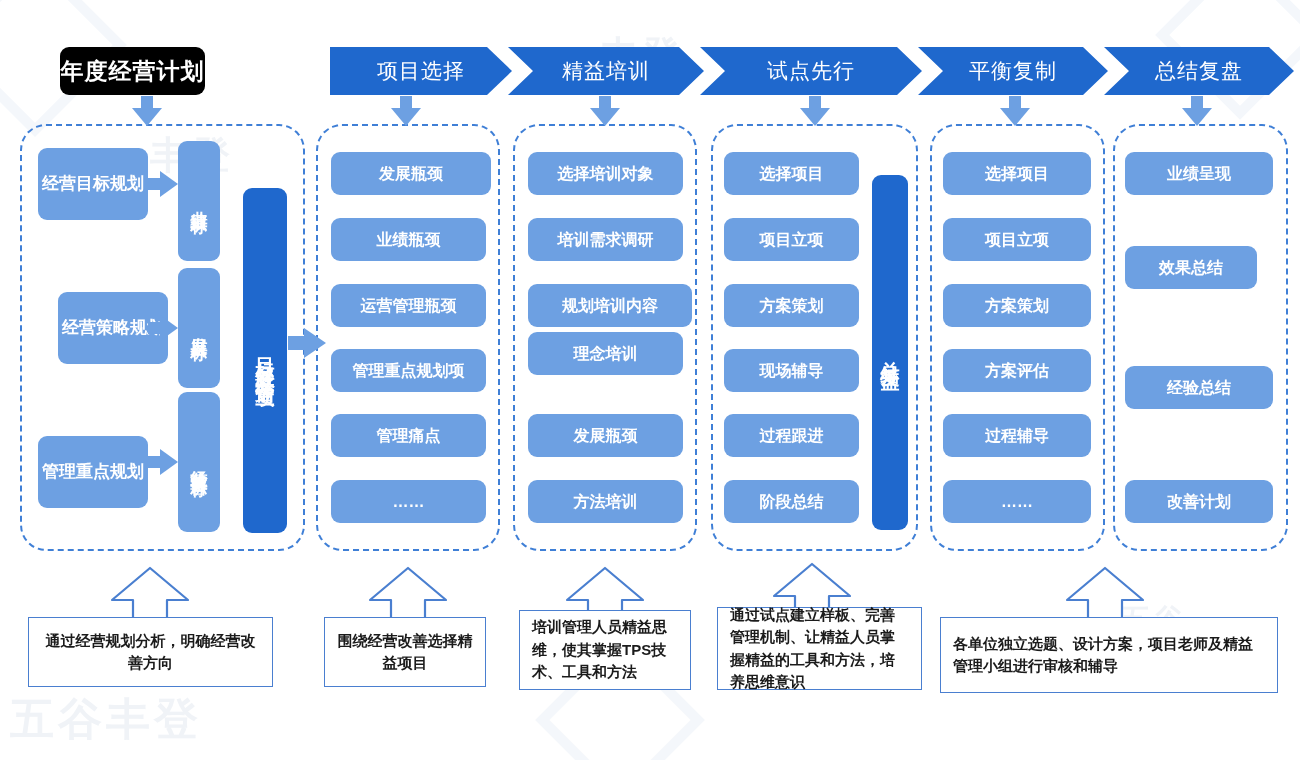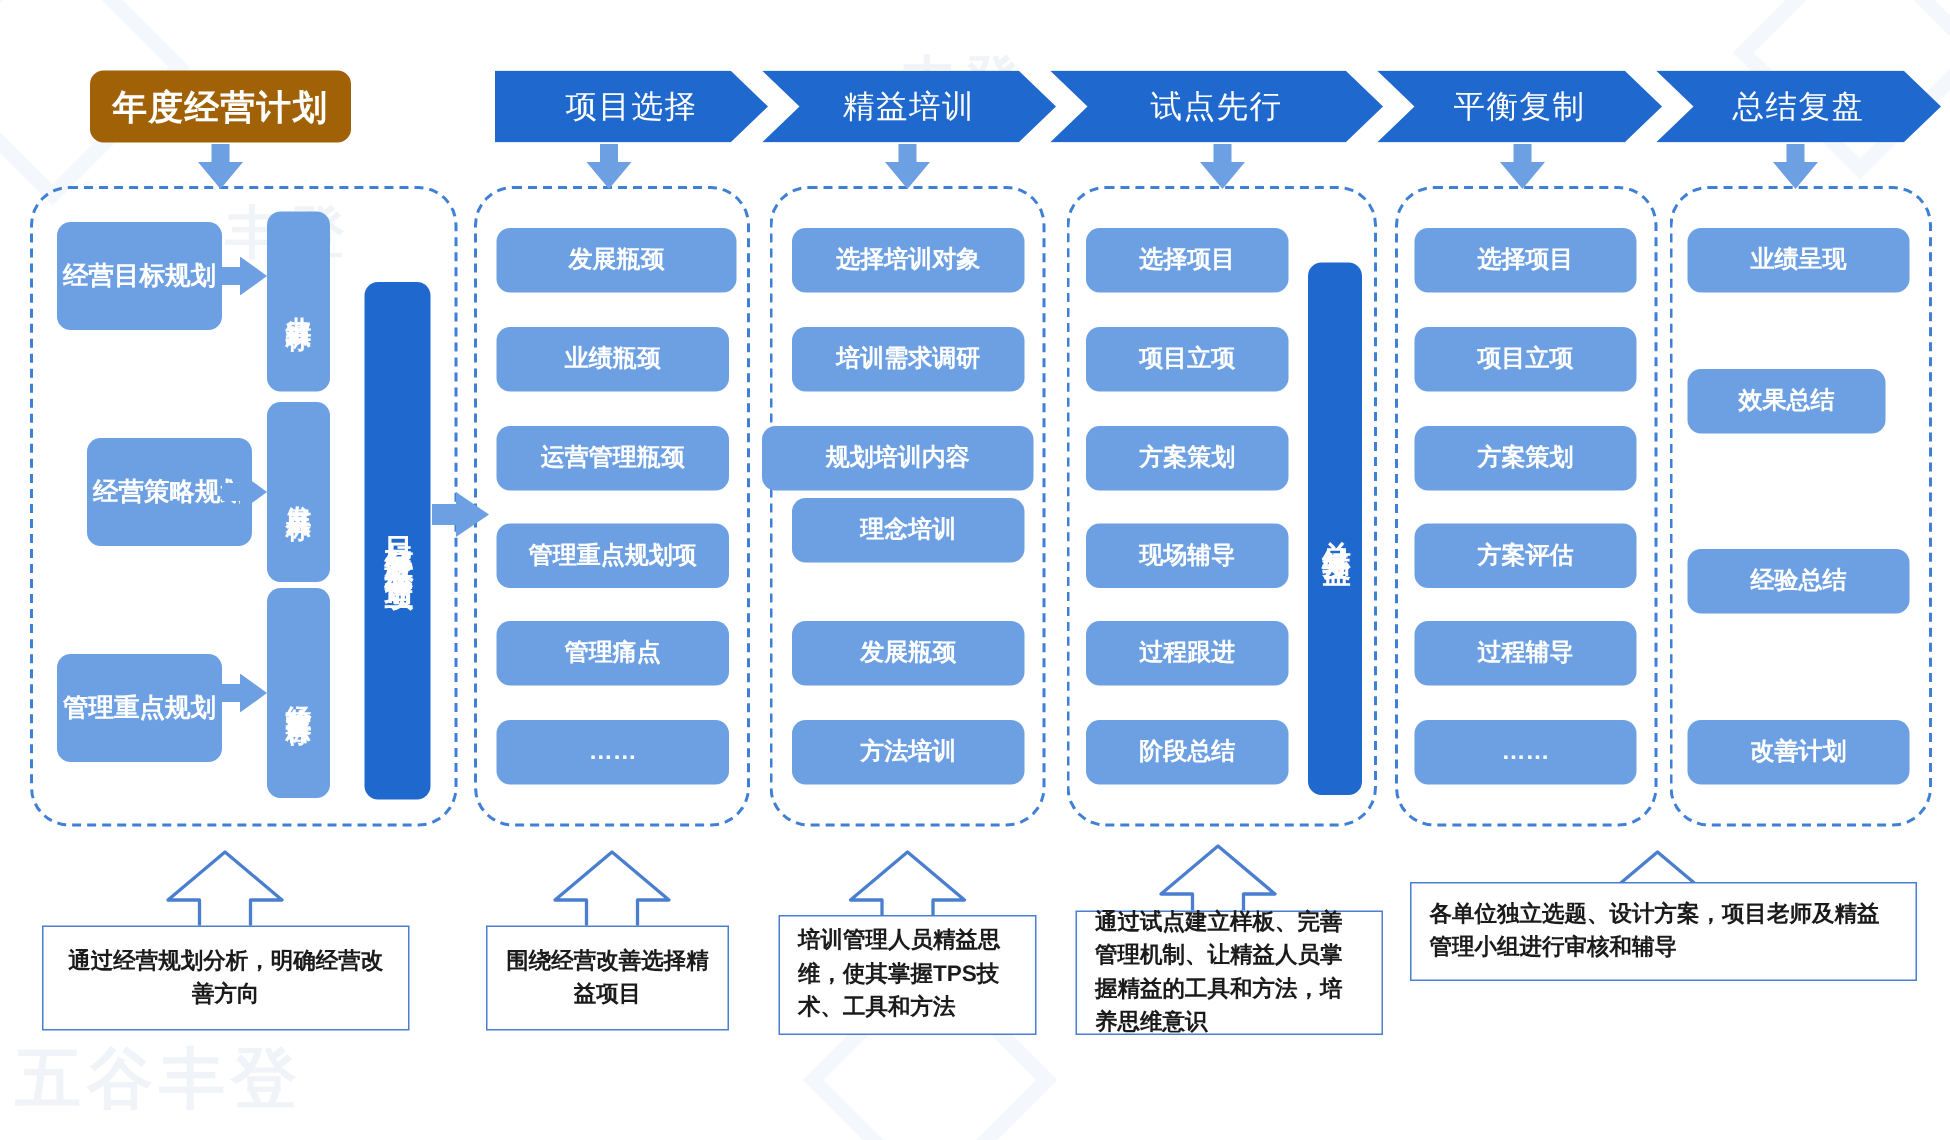--- a/index.html
+++ b/index.html
@@ -27,22 +27,22 @@
     position: absolute;
     border: 10px solid #f4f7fb;
     pointer-events: none;
     z-index: 0;
   }
 
   
   .hdr-plan {
     position: absolute;
     left: 60px; top: 47px;
-    width: 174px; height: 48px;
-    background: #a16207;
+    width: 145px; height: 48px;
+    background: #000000;
     border-radius: 9px;
     color: #fff;
     font-size: 23px; font-weight: 700;
     display: flex; align-items: center; justify-content: center;
     letter-spacing: 1px;
     z-index: 3;
   }
   .chev {
     position: absolute;
     top: 47px; height: 48px;
@@ -240,21 +240,21 @@
 
   <div class="box md" style="left:331px; top:152px; width:160px; height:43px;">发展瓶颈</div>
   <div class="box md" style="left:331px; top:218px; width:155px; height:43px;">业绩瓶颈</div>
   <div class="box md" style="left:331px; top:284px; width:155px; height:43px;">运营管理瓶颈</div>
   <div class="box md" style="left:331px; top:349px; width:155px; height:43px;">管理重点规划项</div>
   <div class="box md" style="left:331px; top:414px; width:155px; height:43px;">管理痛点</div>
   <div class="box md" style="left:331px; top:480px; width:155px; height:43px;">……</div>
 
   <div class="box md" style="left:528px; top:152px; width:155px; height:43px;">选择培训对象</div>
   <div class="box md" style="left:528px; top:218px; width:155px; height:43px;">培训需求调研</div>
-  <div class="box md" style="left:508px; top:284px; width:181px; height:43px;">规划培训内容</div>
+  <div class="box md" style="left:528px; top:284px; width:164px; height:43px;">规划培训内容</div>
   <div class="box md" style="left:528px; top:332px; width:155px; height:43px;">理念培训</div>
   <div class="box md" style="left:528px; top:414px; width:155px; height:43px;">发展瓶颈</div>
   <div class="box md" style="left:528px; top:480px; width:155px; height:43px;">方法培训</div>
 
   <div class="box md" style="left:724px; top:152px; width:135px; height:43px;">选择项目</div>
   <div class="box md" style="left:724px; top:218px; width:135px; height:43px;">项目立项</div>
   <div class="box md" style="left:724px; top:284px; width:135px; height:43px;">方案策划</div>
   <div class="box md" style="left:724px; top:349px; width:135px; height:43px;">现场辅导</div>
   <div class="box md" style="left:724px; top:414px; width:135px; height:43px;">过程跟进</div>
   <div class="box md" style="left:724px; top:480px; width:135px; height:43px;">阶段总结</div>
@@ -299,15 +299,15 @@
   </div>
 
   <div class="caption ctr" style="left:28px; top:617px; width:245px; height:70px;">通过经营规划分析，明确经营改善方向</div>
 
   <div class="caption ctr" style="left:324px; top:617px; width:162px; height:70px;">围绕经营改善选择精益项目</div>
 
   <div class="caption" style="left:519px; top:610px; width:172px; height:80px;">培训管理人员精益思维，使其掌握TPS技术、工具和方法</div>
 
   <div class="caption" style="left:717px; top:607px; width:205px; height:83px;">通过试点建立样板、完善管理机制、让精益人员掌握精益的工具和方法，培养思维意识</div>
 
-  <div class="caption" style="left:940px; top:588px; width:338px; height:66px;">各单位独立选题、设计方案，项目老师及精益管理小组进行审核和辅导</div>
+  <div class="caption" style="left:940px; top:617px; width:338px; height:76px;">各单位独立选题、设计方案，项目老师及精益管理小组进行审核和辅导</div>
 
 </div>
 
 </body></html>

